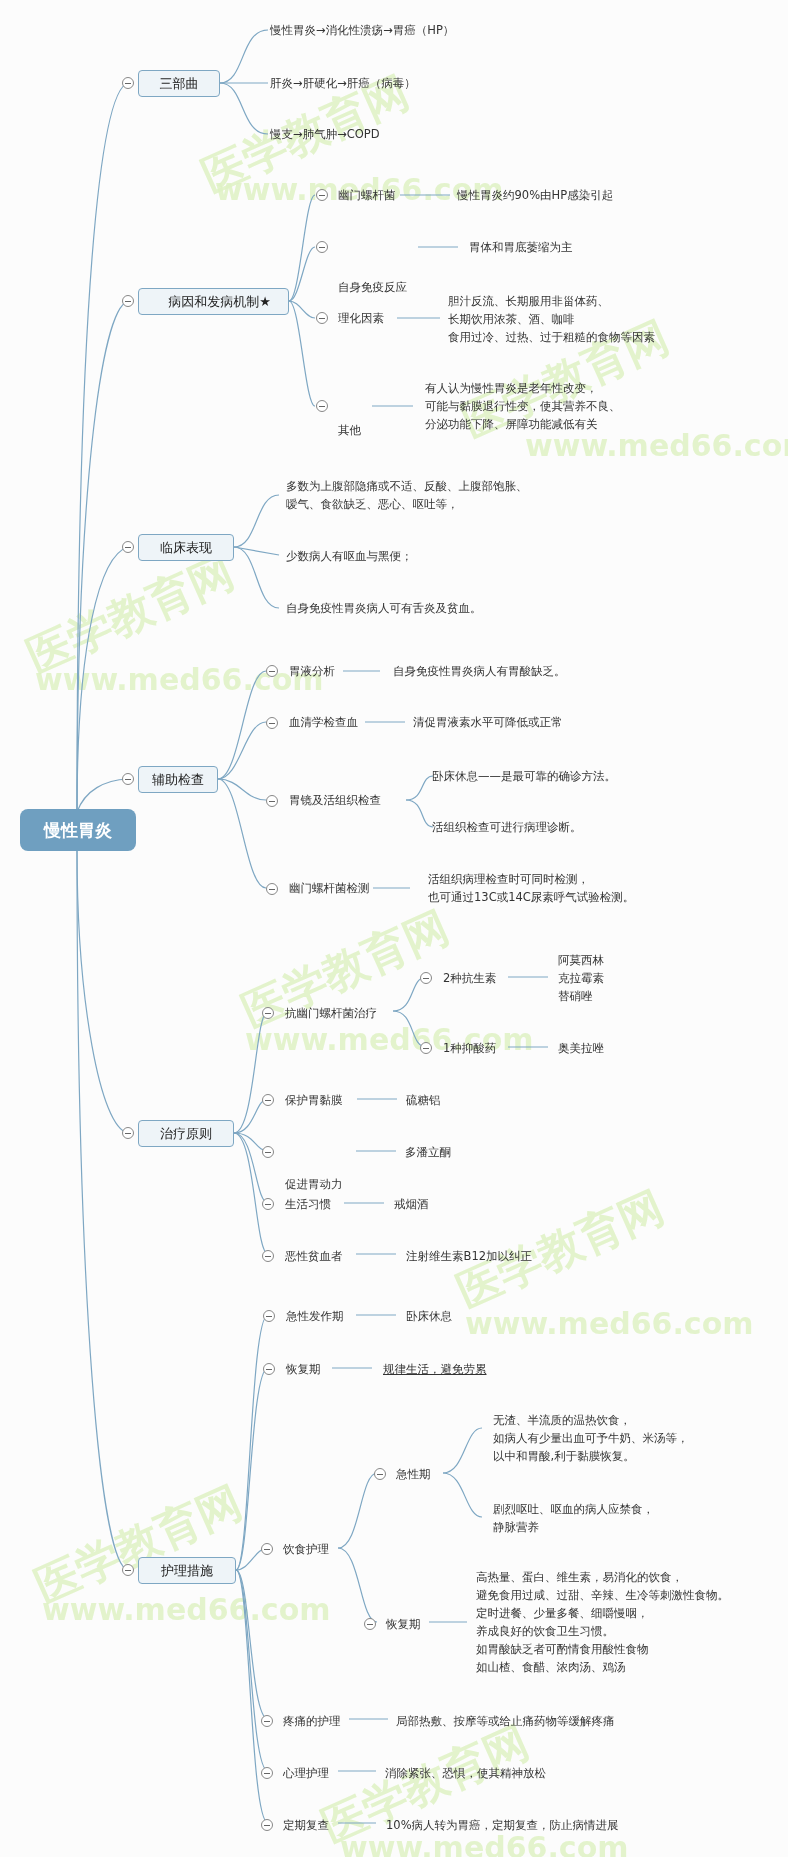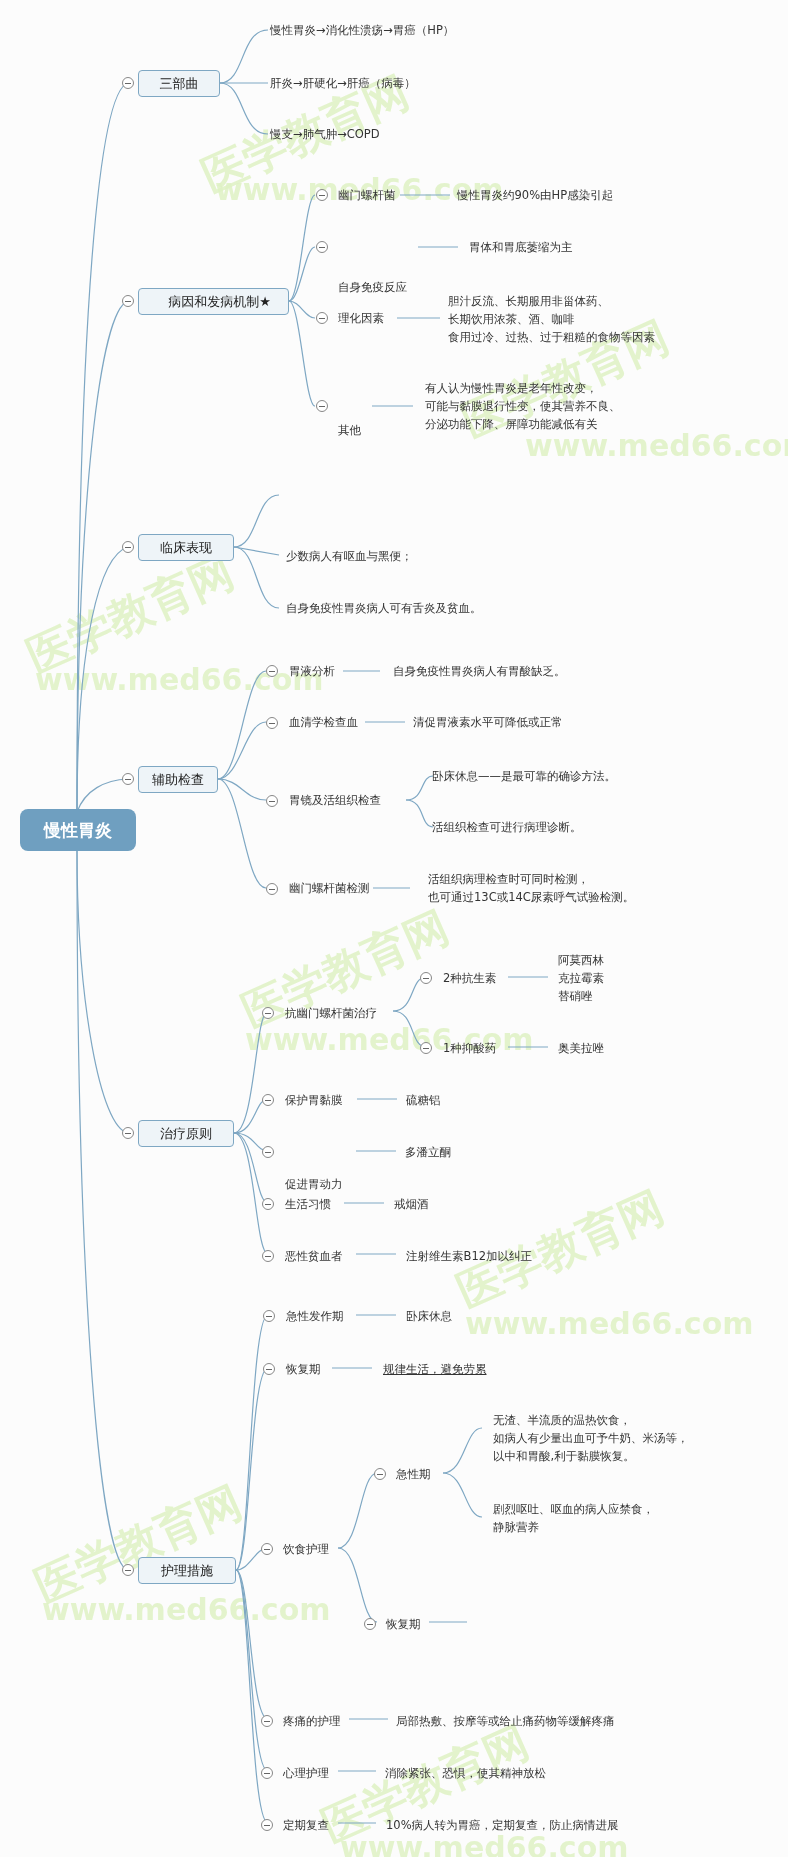--- a/index.html
+++ b/index.html
@@ -151,20 +151,24 @@
   <div class="ml" style="left:425px;top:379px;">
     <div>有人认为慢性胃炎是老年性改变，</div>
     <div>可能与黏膜退行性变，使其营养不良、</div>
     <div>分泌功能下降、屏障功能减低有关</div>
   </div>
 
   <div class="col" style="left:128px;top:547px;"></div>
   <div class="l1" style="left:138px;top:534px;width:96px;">
       <span>临床表现</span>
     </div>
+  <div class="ml" style="left:286px;top:477px;">
+    <div>多数为上腹部隐痛或不适、反酸、上腹部饱胀、</div>
+    <div>嗳气、食欲缺乏、恶心、呕吐等，</div>
+  </div>
   <div class="t" style="left:286px;top:556px;">少数病人有呕血与黑便；</div>
   <div class="t" style="left:286px;top:608px;">自身免疫性胃炎病人可有舌炎及贫血。</div>
 
   <div class="col" style="left:128px;top:779px;"></div>
   <div class="l1" style="left:138px;top:766px;width:80px;">
       <span>辅助检查</span>
     </div>
 
   <div class="col" style="left:272px;top:671px;"></div>
   <div class="t" style="left:289px;top:671px;">胃液分析</div>
@@ -243,20 +247,28 @@
     <div>如病人有少量出血可予牛奶、米汤等，</div>
     <div>以中和胃酸,利于黏膜恢复。</div>
   </div>
   <div class="ml" style="left:493px;top:1500px;">
     <div>剧烈呕吐、呕血的病人应禁食，</div>
     <div>静脉营养</div>
   </div>
 
   <div class="col" style="left:370px;top:1624px;"></div>
   <div class="t" style="left:386px;top:1624px;">恢复期</div>
+  <div class="ml" style="left:476px;top:1568px;">
+    <div>高热量、蛋白、维生素，易消化的饮食，</div>
+    <div>避免食用过咸、过甜、辛辣、生冷等刺激性食物。</div>
+    <div>定时进餐、少量多餐、细嚼慢咽，</div>
+    <div>养成良好的饮食卫生习惯。</div>
+    <div>如胃酸缺乏者可酌情食用酸性食物</div>
+    <div>如山楂、食醋、浓肉汤、鸡汤</div>
+  </div>
 
   <div class="col" style="left:267px;top:1721px;"></div>
   <div class="t" style="left:283px;top:1721px;">疼痛的护理</div>
   <div class="t" style="left:396px;top:1721px;">局部热敷、按摩等或给止痛药物等缓解疼痛</div>
 
   <div class="col" style="left:267px;top:1773px;"></div>
   <div class="t" style="left:283px;top:1773px;">心理护理</div>
   <div class="t" style="left:385px;top:1773px;">消除紧张、恐惧，使其精神放松</div>
 
   <div class="col" style="left:267px;top:1825px;"></div>

